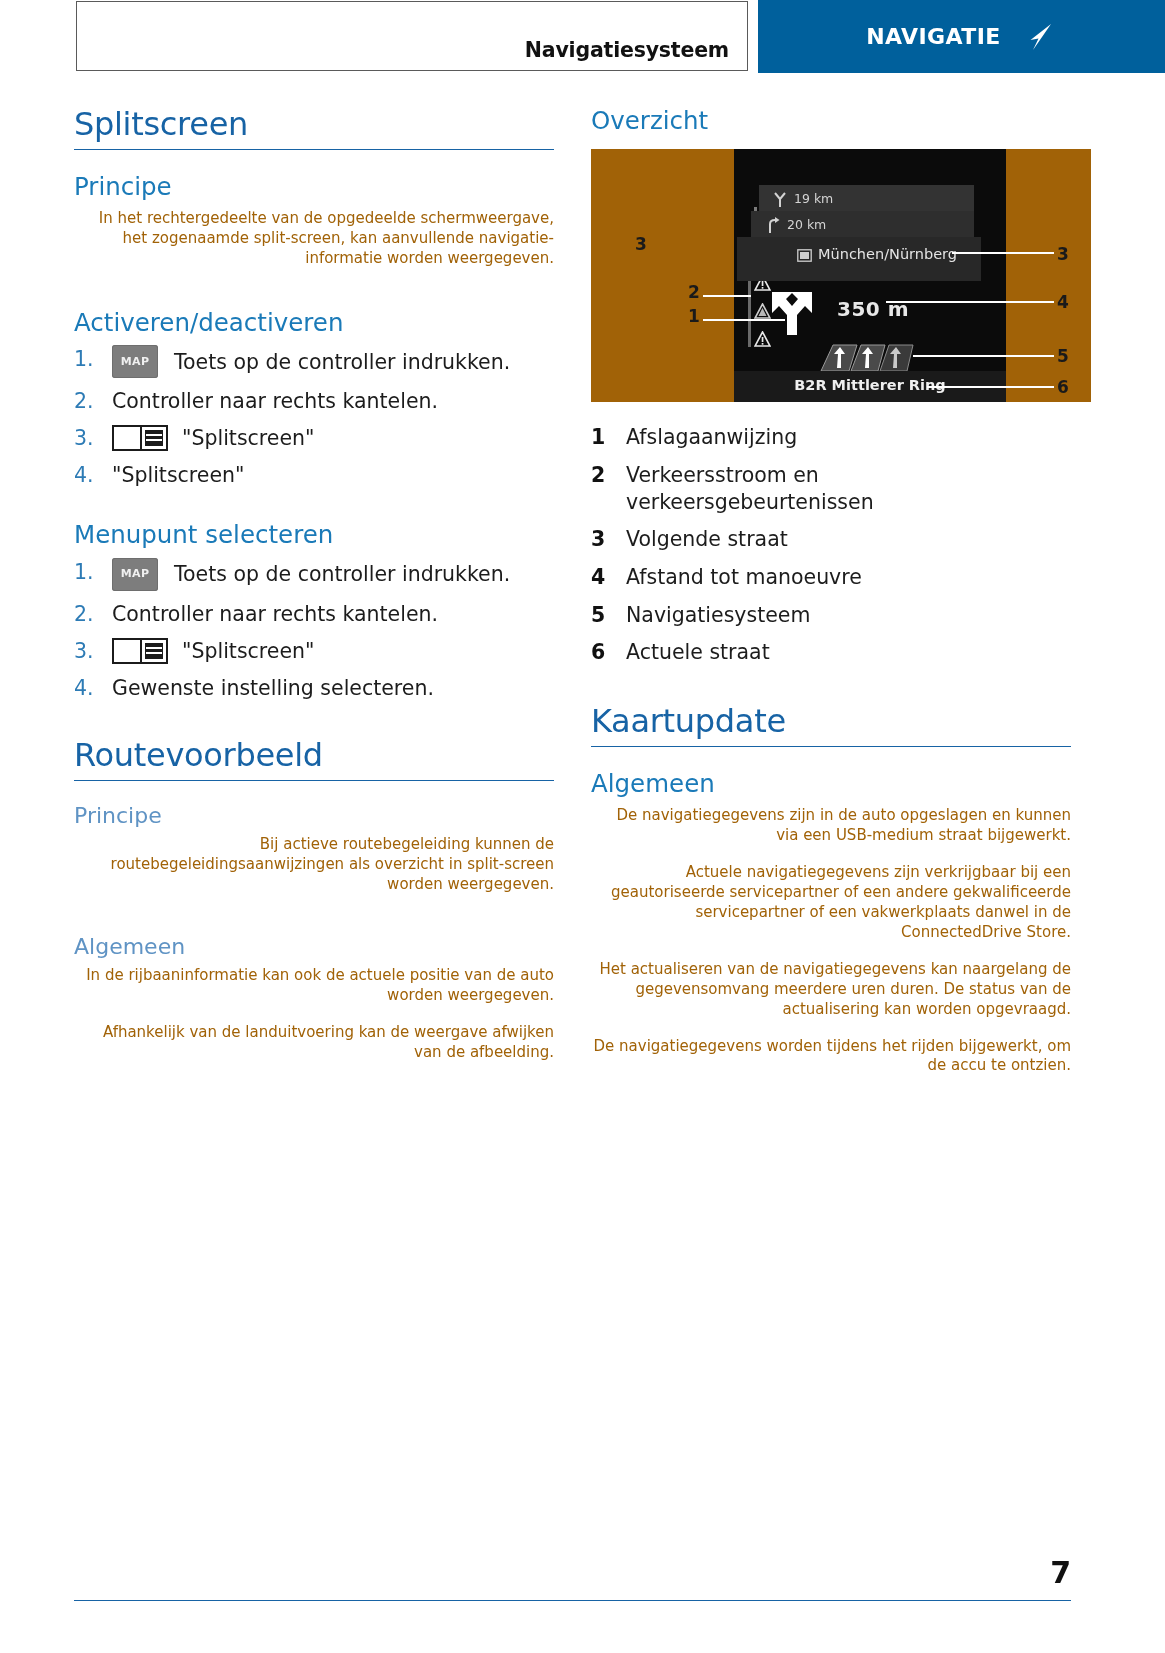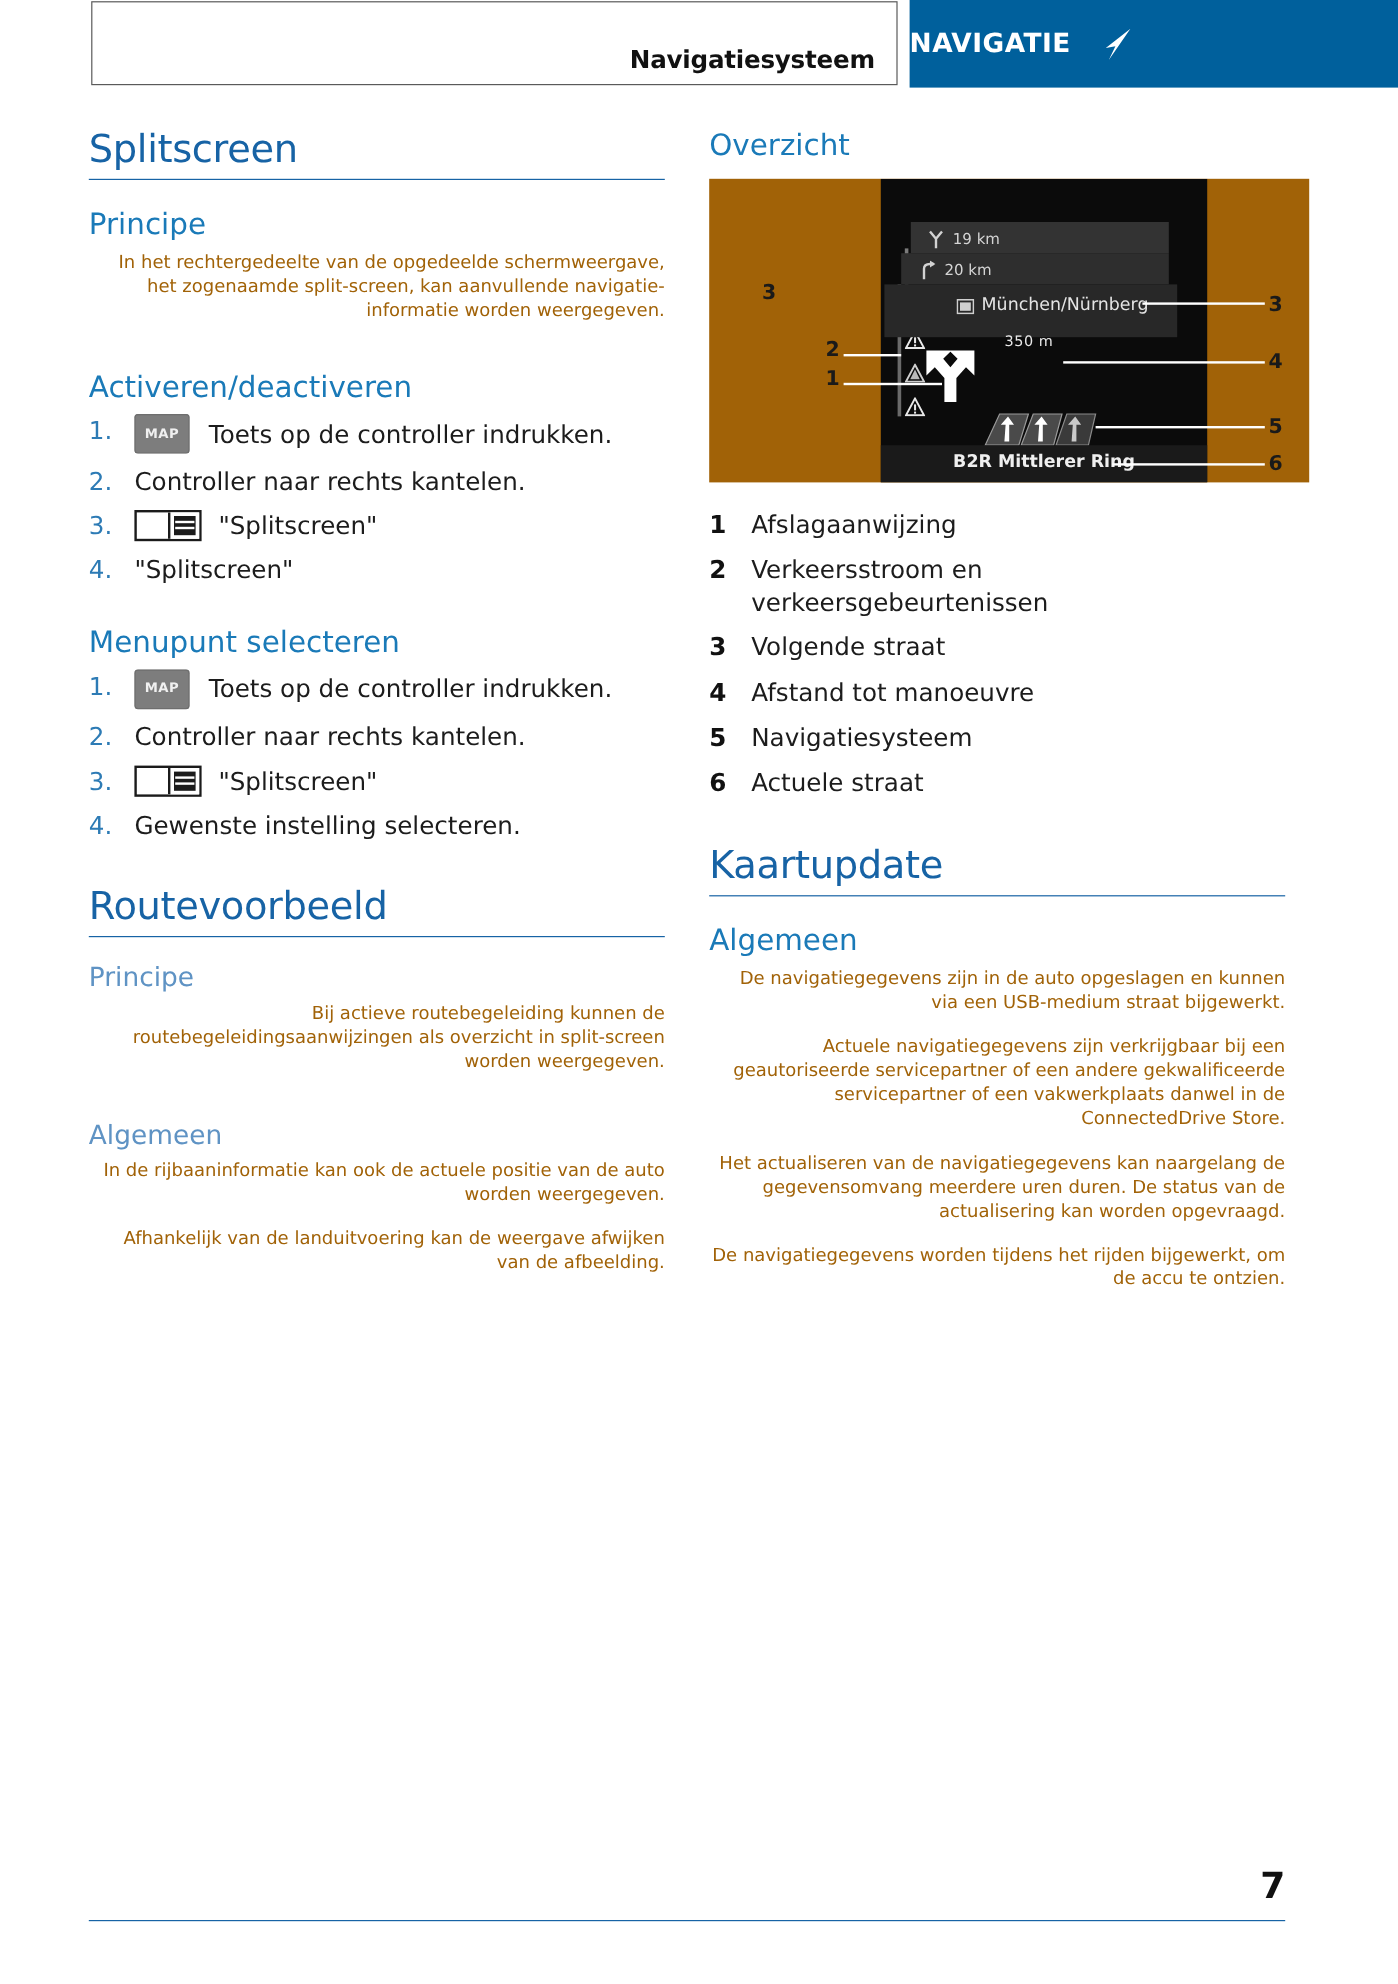--- a/index.html
+++ b/index.html
@@ -46,20 +46,21 @@
   }
   .header-tab {
     position: absolute;
     left: 758px;
     top: 0px;
     width: 407px;
     height: 73px;
     background: #00609c;
     display: flex;
     align-items: center;
+    justify-content: center;
   }
   .header-tab-label {
     font-size: 22px;
     font-weight: 700;
     color: #ffffff;
     letter-spacing: 0.4px;
   }
   .header-tab-icon {
     margin-left: 22px;
     display: inline-block;
@@ -236,25 +237,26 @@
     background: #282828;
   }
   .figure .ptxt {
     position: absolute;
     font-size: 12.5px;
     color: #d4d4d4;
     white-space: nowrap;
   }
   .figure .dist-main {
     position: absolute;
-    left: 246px; top: 128px;
-    font-size: 12px;
+    left: 246px; top: 148px;
+    font-size: 20px;
     color: #e8e8e8;
     white-space: nowrap;
     letter-spacing: 0.5px;
+    font-weight: bold;
   }
   .figure .current-street {
     position: absolute;
     left: 143px; top: 228px;
     width: 272px;
     text-align: center;
     font-size: 14.5px;
     font-weight: 700;
     color: #efefef;
     white-space: nowrap;

